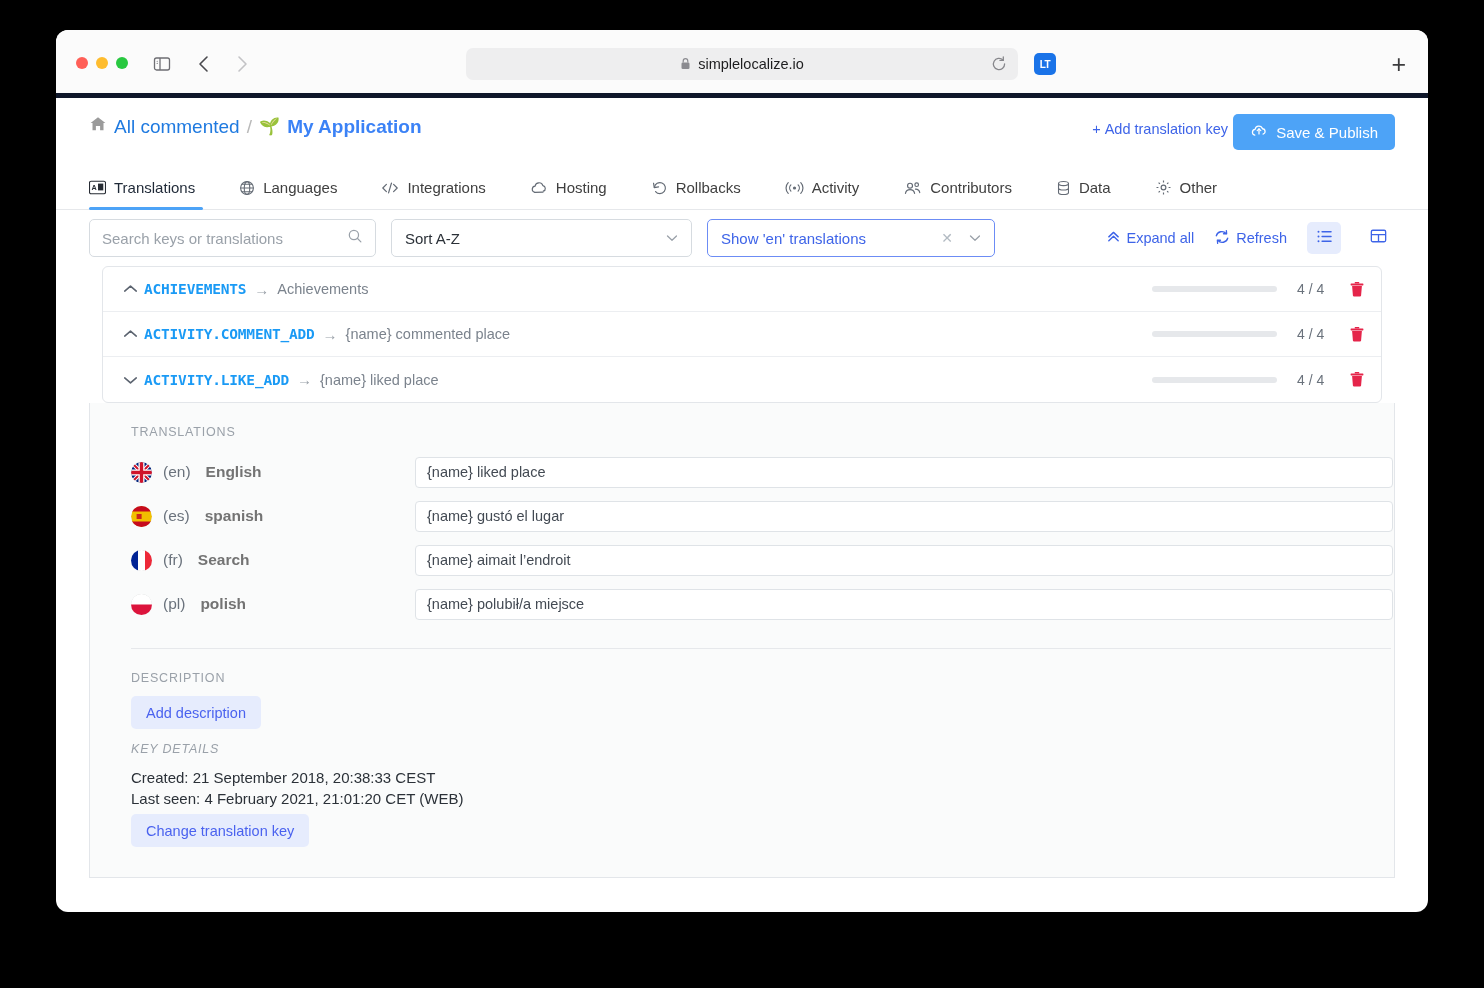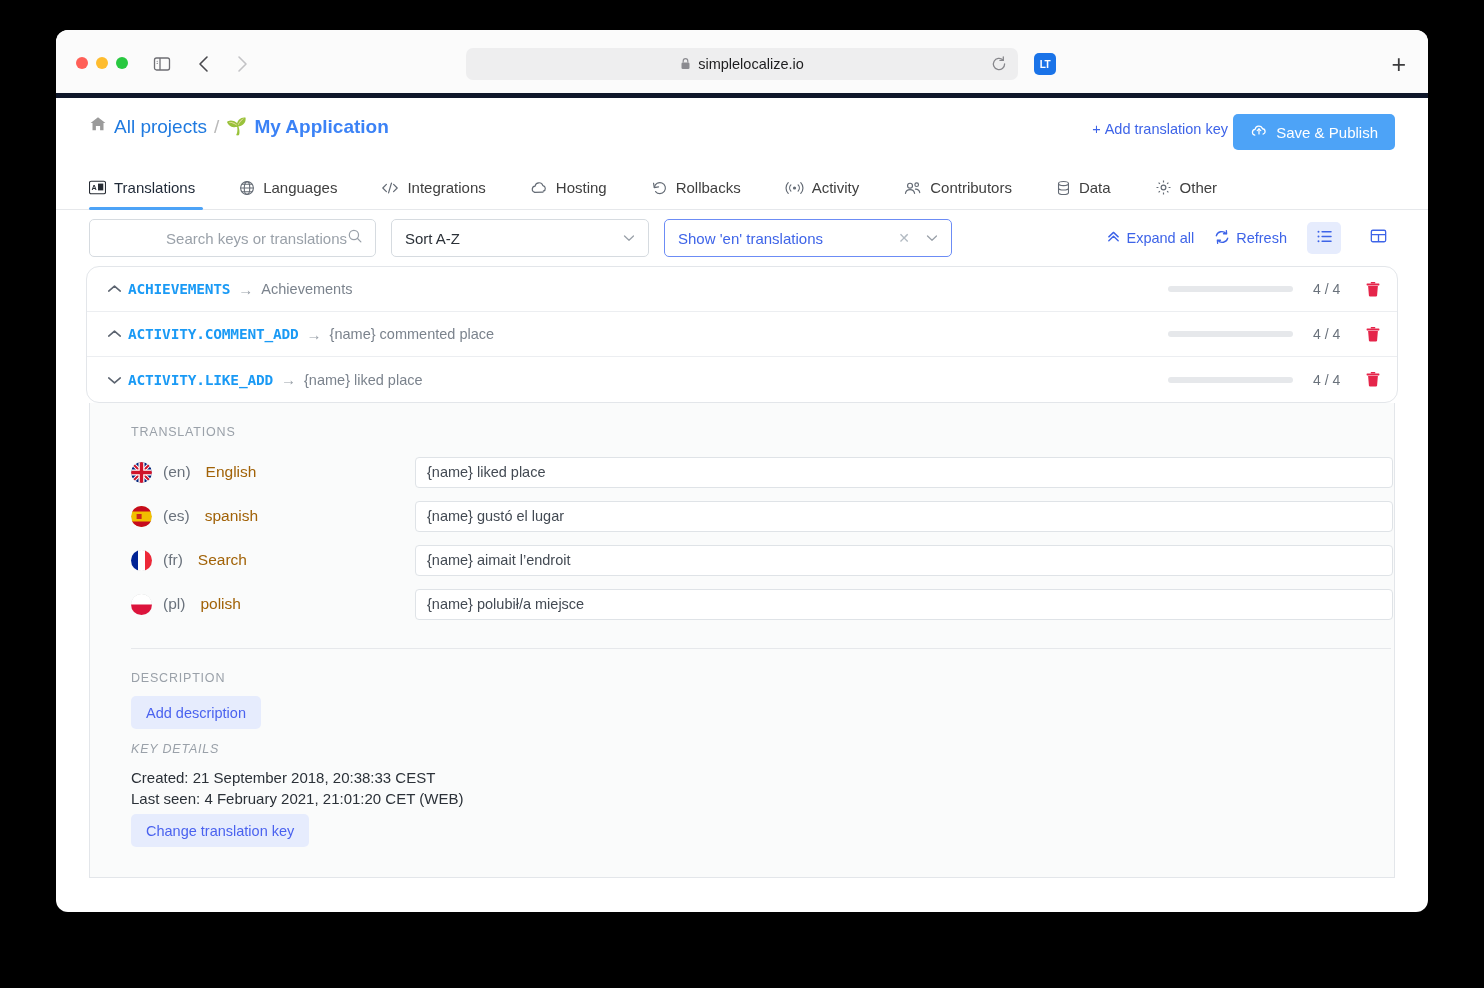--- a/index.html
+++ b/index.html
@@ -149,35 +149,34 @@
     width: 287px; height: 38px;
     border: 1px solid #d6dbe0; border-radius: 5px;
     display: flex; align-items: center;
     padding: 0 12px;
     background: #fff;
   }
   .search-box input {
     border: none; outline: none; flex: 1;
     font-size: 15px; font-family: inherit; color: #a16207;
     background: transparent;
-    text-align: right;
   }
   .search-box input::placeholder { color: #9aa1a9; }
 
   .select {
     position: relative;
     height: 38px;
     border: 1px solid #d6dbe0; border-radius: 5px;
     display: flex; align-items: center;
     padding: 0 13px;
     font-size: 15px; color: #2b3138;
     background: #fff; cursor: pointer;
     gap: 10px;
   }
-  .select.sort { width: 258px; justify-content: space-between; }
+  .select.sort { width: 301px; justify-content: space-between; }
   .select.filter {
     width: 288px;
     border-color: #6c8cf5;
     color: #3e64e8;
     justify-content: space-between;
   }
   .select .chev { color: #9aa1a9; font-size: 11px; }
   .select.filter .clear { color: #b2bac2; font-size: 14px; margin-right: 2px; }
   .filter-right { display: flex; align-items: center; gap: 14px; }
 
@@ -192,23 +191,23 @@
   }
   .view-btn {
     width: 34px; height: 32px;
     display: flex; align-items: center; justify-content: center;
     border-radius: 5px; cursor: pointer; color: #3e64e8;
   }
   .view-btn.active { background: #e6ecfd; }
 
   
   .key-list {
-    margin: 0 30px;
+    margin: 0 46px;
     border: 1px solid #e3e6ea;
-    border-radius: 13px;
+    border-radius: 6px;
     background: #fff;
     overflow: hidden;
   }
   .key-row {
     position: relative;
     height: 45px;
     display: flex; align-items: center;
     padding: 0 0 0 16px;
     border-bottom: 1px solid #eceef1;
     cursor: pointer;
@@ -262,21 +261,21 @@
     width: 284px;
     display: flex; align-items: center; gap: 11px;
     font-size: 15.5px;
   }
   .flag {
     width: 21px; height: 21px; border-radius: 50%;
     overflow: hidden; flex-shrink: 0;
     box-shadow: 0 0 0 0.5px rgba(0,0,0,0.12) inset;
   }
   .lang-code { color: #6a727c; }
-  .lang-name { color: #a16207; font-weight: normal; margin-left: 4px; }
+  .lang-name { color: #737373; font-weight: bold; margin-left: 4px; }
   .tr-input {
     width: 978px; height: 31px;
     border: 1px solid #dfe3e7; border-radius: 4px;
     background: #fff;
     padding: 0 11px;
     font-size: 14.5px; color: #434a53;
     font-family: inherit;
     outline: none;
   }
   .divider {
@@ -354,21 +353,21 @@
 
   <div class="app">
 
     <div class="app-head">
       <div class="breadcrumb">
         <span class="bc-home">
           <svg width="18" height="18" viewBox="0 0 18 18" fill="#9b9b9b">
             <path d="M9 2.2 1.6 8.1h1.9v7.1h3.4v-4.1h4.2v4.1h3.4V8.1h1.9L9 2.2z"></path>
           </svg>
         </span>
-        <span class="bc-link">All projects</span>
+        <span class="bc-link">All commented</span>
         <span class="bc-sep">/</span>
         <span class="bc-emoji">🌱</span>
         <span class="bc-current">My Application</span>
       </div>
 
       <div class="add-key">
         <span>+</span>
         <span>Add translation key</span>
       </div>
 

